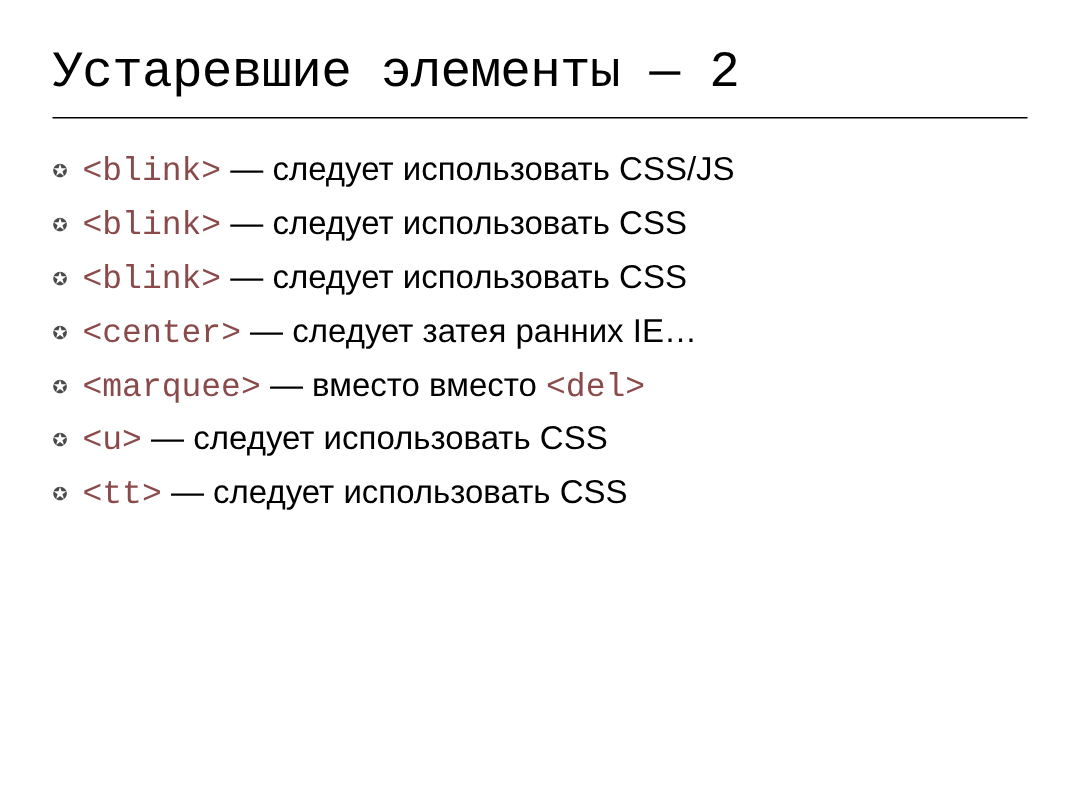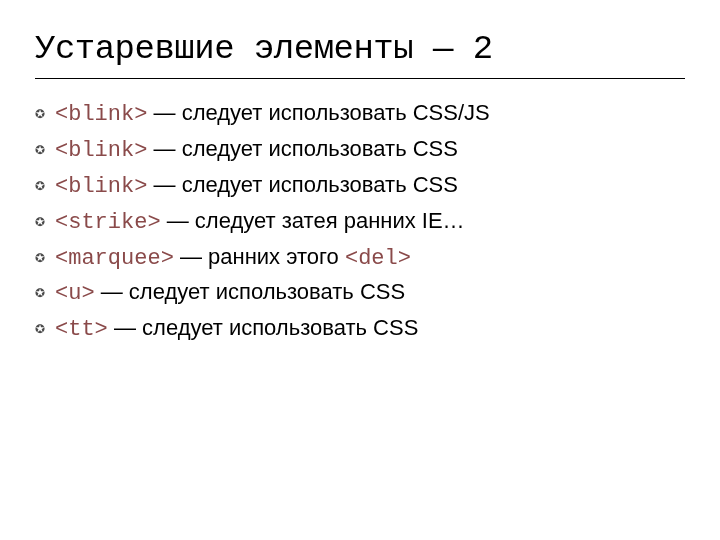--- a/index.html
+++ b/index.html
@@ -75,28 +75,28 @@
   <li class="bullet-item">
     <span class="bullet-icon">✪</span>
     <span class="item-body">
       <span class="code">&lt;</span><span class="code">blink</span><span class="code">&gt;</span><span> — </span><span>следует использовать CSS</span>
     </span>
   </li>
 
   <li class="bullet-item">
     <span class="bullet-icon">✪</span>
     <span class="item-body">
-      <span class="code">&lt;</span><span class="code">strike</span><span class="code">&gt;</span><span> — </span><span>следует затея ранних IE…</span>
+      <span class="code">&lt;</span><span class="code">center</span><span class="code">&gt;</span><span> — </span><span>следует затея ранних IE…</span>
     </span>
   </li>
 
   <li class="bullet-item">
     <span class="bullet-icon">✪</span>
     <span class="item-body">
-      <span class="code">&lt;</span><span class="code">marquee</span><span class="code">&gt;</span><span> — </span><span>ранних этого </span><span class="code">&lt;</span><span class="code">del</span><span class="code">&gt;</span>
+      <span class="code">&lt;</span><span class="code">marquee</span><span class="code">&gt;</span><span> — </span><span>вместо вместо </span><span class="code">&lt;</span><span class="code">del</span><span class="code">&gt;</span>
     </span>
   </li>
 
   <li class="bullet-item">
     <span class="bullet-icon">✪</span>
     <span class="item-body">
       <span class="code">&lt;</span><span class="code">u</span><span class="code">&gt;</span><span> — </span><span>следует использовать CSS</span>
     </span>
   </li>
 

